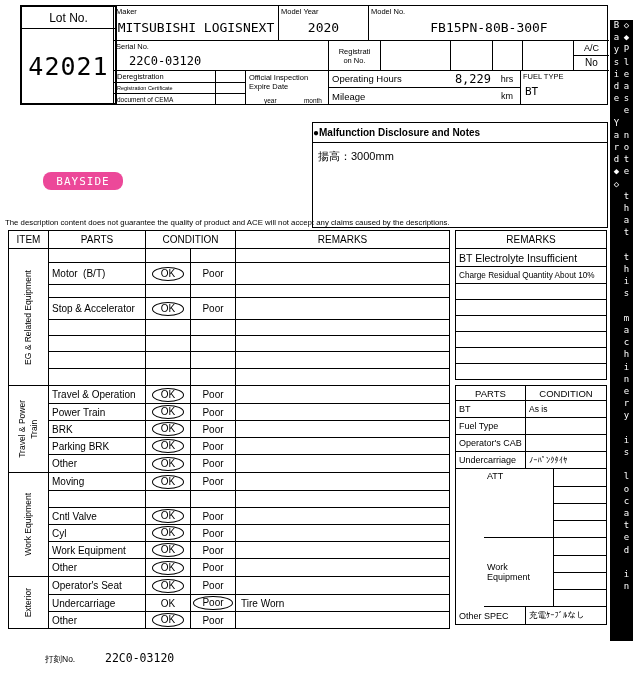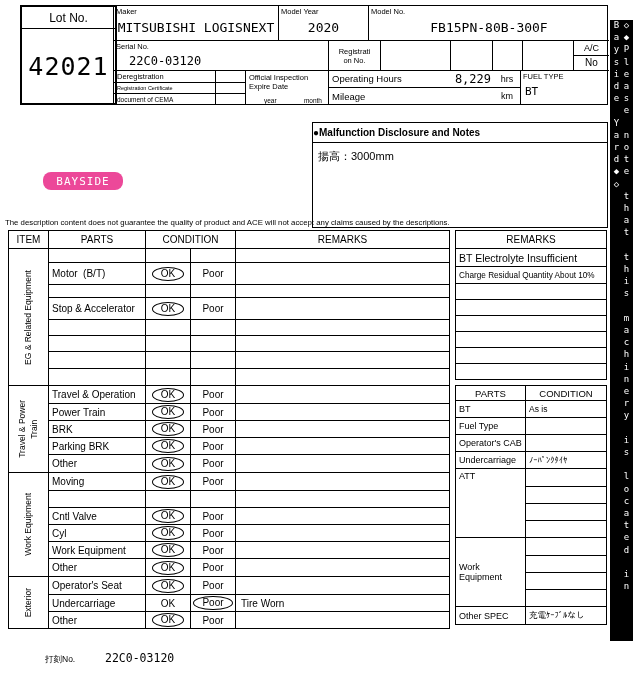--- a/index.html
+++ b/index.html
@@ -93,21 +93,21 @@
   #rrem .re { height:16px; }
 
   
   #rparts { left:455px; top:385px; width:152px; border:1.5px solid #000; font-size:9px; }
   #rparts .phead { display:flex; height:15px; border-bottom:1px solid #000; font-size:9.5px; }
   #rparts .phead > div { display:flex; align-items:center; justify-content:center; }
   .pw-l { width:70px; border-right:1px solid #000; } .pw-r { flex:1; }
   .prow { display:flex; height:17px; border-bottom:1px solid #000; }
   .prow .pl { width:70px; border-right:1px solid #000; display:flex; align-items:center; padding-left:3px; }
   .prow .pv { flex:1; display:flex; align-items:center; padding-left:3px; font-size:8.5px; }
-  .psec { display:flex; border-bottom:1px solid #000; }
+  .psec { display:flex; border-bottom:1px solid #000;margin-left:28px; }
   .psec .pl { width:70px; border-right:1px solid #000; display:flex; padding-left:3px; }
   .psec .pconds { flex:1; }
   .psec .pconds > div { height:17px; }
   .psec .pconds > div + div { border-top:1px solid #000; }
   .psec.att .pl { align-items:flex-start; padding-top:2px; }
   .psec.we .pl { align-items:center; }
   #rparts .prow.last { border-bottom:none; }
 
   
   #strip { left:610px; top:20px; width:23px; height:621px; background:#000; color:#fff;

